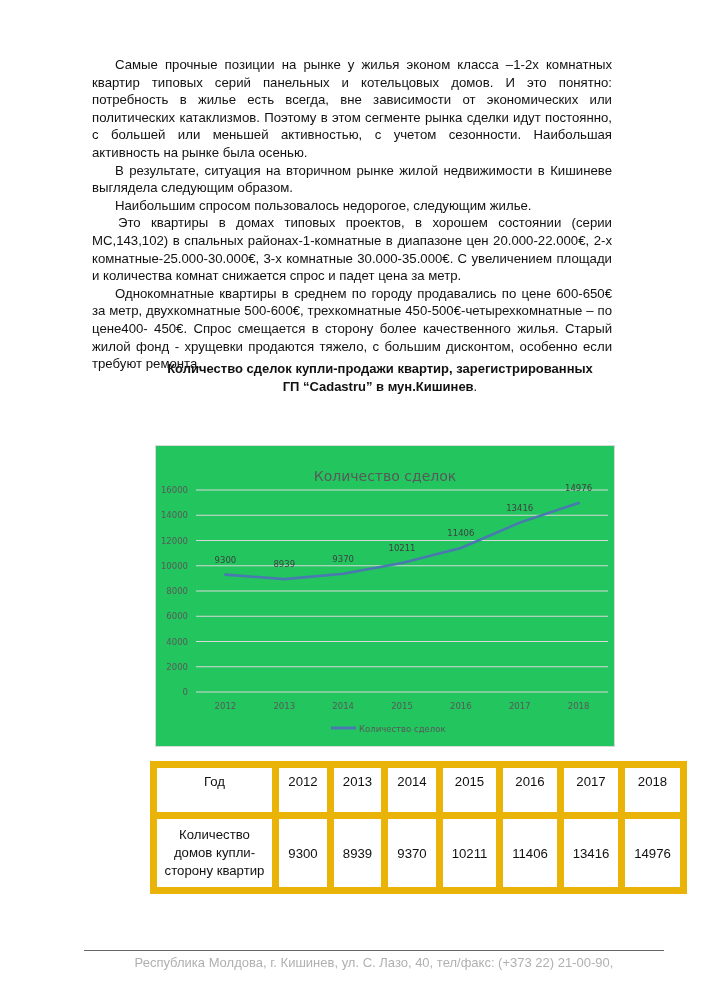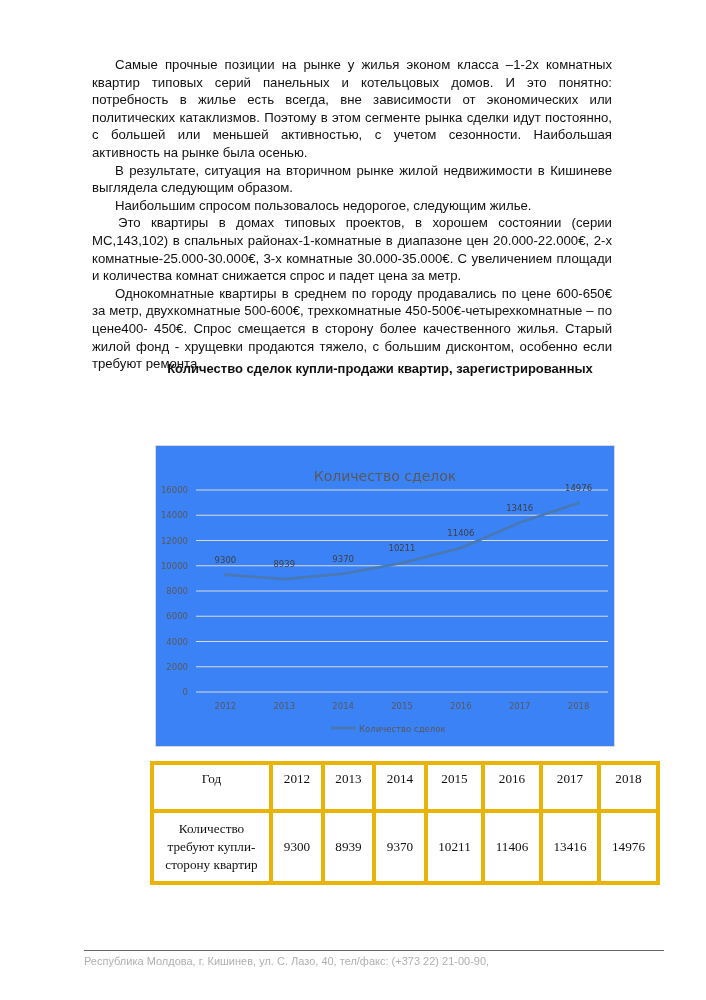--- a/index.html
+++ b/index.html
@@ -7,45 +7,46 @@
          font-family: "Liberation Sans", sans-serif; color: #111; }
   .text-block { position: absolute; left: 92px; top: 56px; width: 520px; }
   .para { font-size: 13.2px; line-height: 17.6px; margin: 0; text-align: justify;
           text-indent: 23px; }
   .para.extra-indent { text-indent: 26px; }
   .caption { position: absolute; left: 100px; width: 560px; top: 360px; text-align: center;
              font-weight: bold; font-size: 13px; line-height: 18px; }
   .caption .line { display: block; }
   .caption .dot { font-weight: normal; }
   .chart-box { position: absolute; left: 155px; top: 445px; width: 458px; height: 300px;
-               border: 1px solid #d9d9d9; background: #3b82f6; }
+               border: 1px solid #d9d9d9; background: #22c55e; }
   .chart-box svg { position: absolute; left: 0; top: 0; }
   table.data-table { position: absolute; left: 150px; top: 761px; border-collapse: collapse;
                      font-size: 13.2px; }
-  table.data-table td { border: 4px solid #eab308; padding: 0; vertical-align: top; text-align: center; font-family: Liberation Serif, serif; }
+  table.data-table td { border: 7px solid #eab308; padding: 0; vertical-align: top; text-align: center; }
   table.data-table tr.hdr td { height: 38px; padding-top: 6px; vertical-align: top; }
   table.data-table tr.row td { height: 64px; vertical-align: middle; }
   table.data-table td.rowhead { text-align: center; padding: 2px 4px; line-height: 18px; vertical-align: top; }
   .footer-rule { position: absolute; left: 84px; top: 950px; width: 580px; height: 1px; background: #666; }
-  .footer { position: absolute; left: 84px; width: 580px; top: 955px; 
-            color: #b0b0b0; font-size: 11px; }
+  .footer { position: absolute; left: 84px; width: 580px; top: 955px; text-align: center;
+            color: #b0b0b0; font-size: 13px; }
 </style>
 </head>
 <body>
 
 <div class="text-block">
   <p class="para">Самые прочные позиции на рынке у жилья эконом класса –1-2х комнатных квартир типовых серий панельных и котельцовых домов. И это понятно: потребность в жилье есть всегда, вне зависимости от экономических или политических катаклизмов. Поэтому в этом сегменте рынка сделки идут постоянно, с большей или меньшей активностью, с учетом сезонности. Наибольшая активность на рынке была осенью.</p>
   <p class="para">В результате, ситуация на вторичном рынке жилой недвижимости в Кишиневе выглядела следующим образом.</p>
   <p class="para">Наибольшим спросом пользовалось недорогое, следующим жилье.</p>
   <p class="para extra-indent">Это квартиры в домах типовых проектов, в хорошем состоянии (серии МС,143,102) в спальных районах-1-комнатные в диапазоне цен 20.000-22.000€, 2-х комнатные-25.000-30.000€, 3-х комнатные 30.000-35.000€. С увеличением площади и количества комнат снижается спрос и падет цена за метр.</p>
   <p class="para">Однокомнатные квартиры в среднем по городу продавались по цене 600-650€ за метр, двухкомнатные 500-600€, трехкомнатные 450-500€-четырехкомнатные – по цене400- 450€. Спрос смещается в сторону более качественного жилья. Старый жилой фонд - хрущевки продаются тяжело, с большим дисконтом, особенно если требуют ремонта.</p>
 </div>
 
 <div class="caption">
   <span class="line">Количество сделок купли-продажи квартир, зарегистрированных</span>
+  <span class="line"><span>ГП “Cadastru” в мун.Кишинев</span><span class="dot">.</span></span>
 </div>
 
 <div class="chart-box">
   <svg id="chart-svg" width="458" height="300">
     <text id="chart-title" x="229" y="35" text-anchor="middle" font-family="DejaVu Sans, sans-serif" font-size="14" fill="#595959">Количество сделок</text>
     <g id="grid-layer">
         <line x1="40" x2="452" y1="246" y2="246" stroke="#d9d9d9" stroke-width="1"></line>
         <line x1="40" x2="452" y1="220.75" y2="220.75" stroke="#d9d9d9" stroke-width="1"></line>
         <line x1="40" x2="452" y1="195.5" y2="195.5" stroke="#d9d9d9" stroke-width="1"></line>
         <line x1="40" x2="452" y1="170.25" y2="170.25" stroke="#d9d9d9" stroke-width="1"></line>
@@ -109,21 +110,21 @@
     <td style="width:47px">2013</td>
     <td style="width:48px">2014</td>
     <td style="width:53px">2015</td>
     <td style="width:54px">2016</td>
     <td style="width:54px">2017</td>
     <td style="width:55px">2018</td>
   </tr>
   <tr class="row">
     <td class="rowhead">
       <div>Количество</div>
-      <div>требуют купли-</div>
+      <div>домов купли-</div>
       <div>сторону квартир</div>
     </td>
     <td>9300</td>
     <td>8939</td>
     <td>9370</td>
     <td>10211</td>
     <td>11406</td>
     <td>13416</td>
     <td>14976</td>
   </tr>

